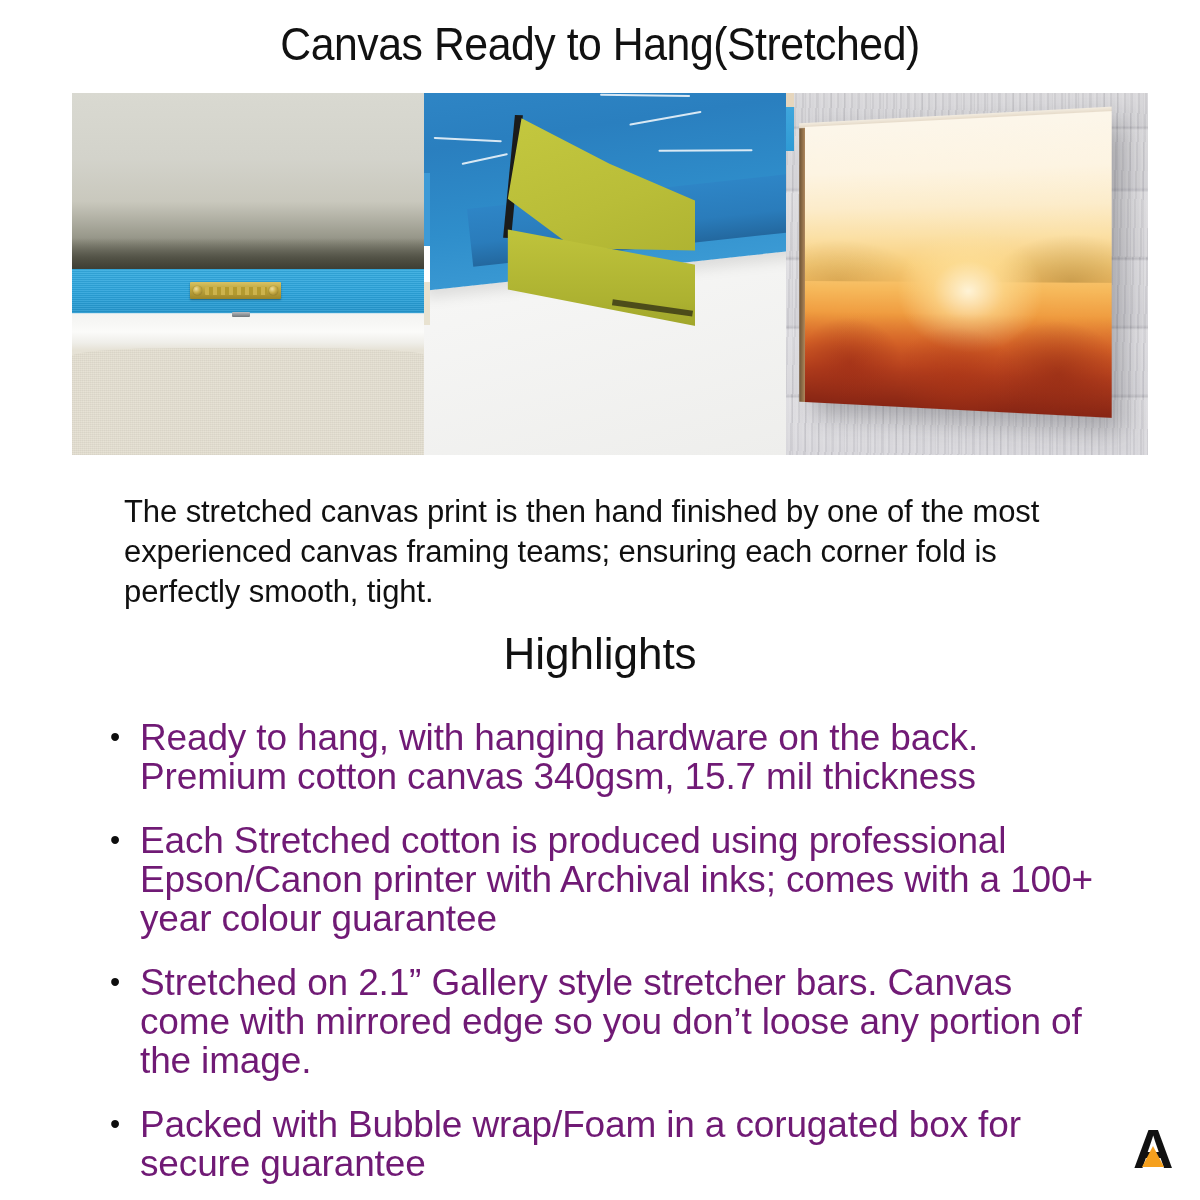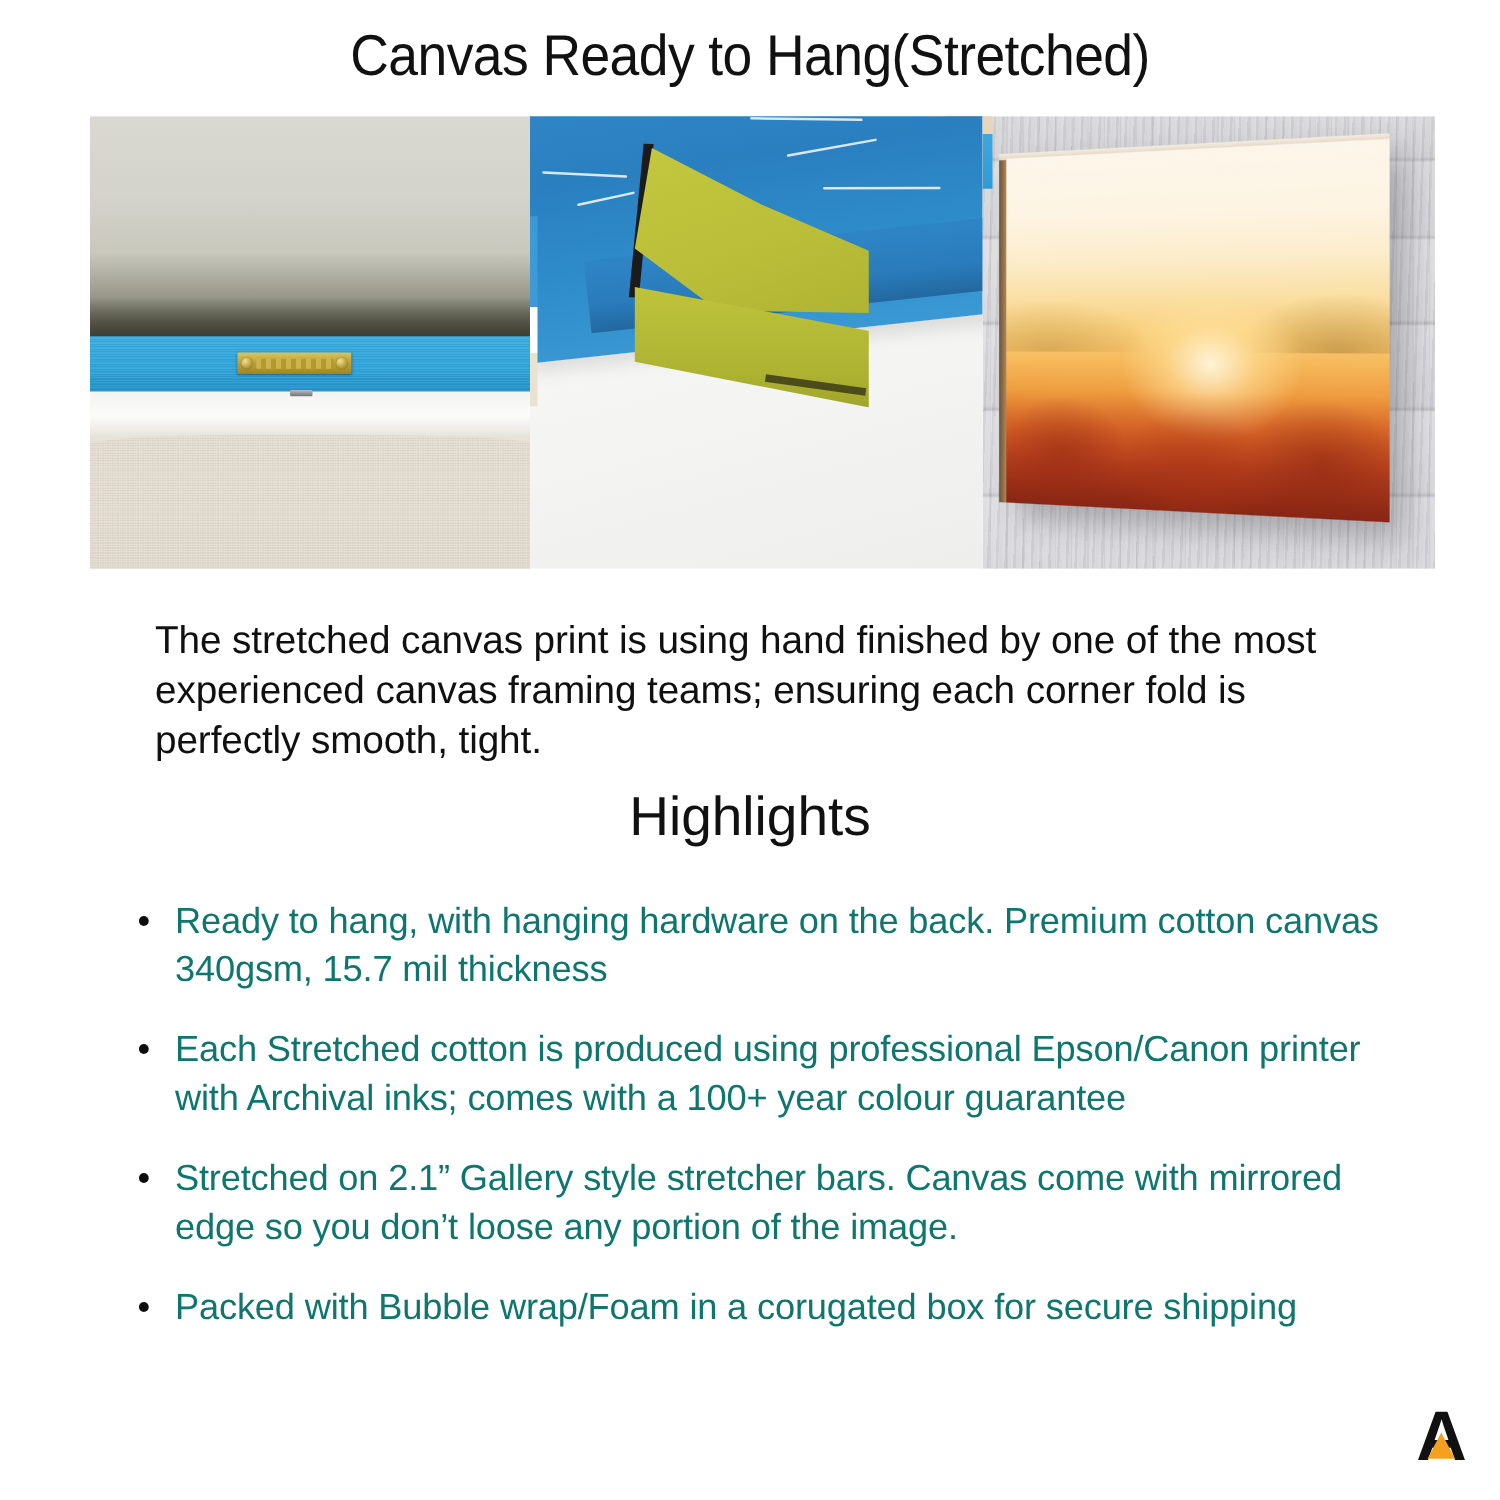--- a/index.html
+++ b/index.html
@@ -349,24 +349,24 @@
   .bullet-marker {
     flex: 0 0 auto;
     width: 30px;
     font-size: 29px;
     line-height: 39px;
     text-align: left;
     color: #0d0d0d;
   }
   .bullet-text {
     flex: 1 1 auto;
-    font-size: 29px;
+    font-size: 37px;
     line-height: 39px;
     letter-spacing: -0.15px;
-    color: #0f766e;
+    color: #701a75;
   }
 
   
   .logo {
     position: absolute;
     right: 28px;
     bottom: 20px;
     display: flex;
     align-items: baseline;
     font-weight: 700;
@@ -440,21 +440,21 @@
       <div class="p3-face">
         <div class="p3-hills"></div>
         <div class="p3-sun"></div>
         <div class="p3-foreground"></div>
       </div>
     </div>
   </div>
 
 </div>
 
-<div class="intro">The stretched canvas print is using hand finished by one of the most experienced canvas framing teams; ensuring each corner fold is perfectly smooth, tight.</div>
+<div class="intro">The stretched canvas print is then hand finished by one of the most experienced canvas framing teams; ensuring each corner fold is perfectly smooth, tight.</div>
 
 <div class="highlights-title">Highlights</div>
 
 <div class="bullets">
 
   <div class="bullet">
     <span class="bullet-marker">•</span>
     <span class="bullet-text">Ready to hang,  with hanging hardware on the back.  Premium cotton canvas 340gsm, 15.7 mil thickness</span>
   </div>
 
@@ -463,21 +463,21 @@
     <span class="bullet-text">Each Stretched cotton is produced using professional Epson/Canon printer with Archival inks; comes with a 100+ year colour guarantee</span>
   </div>
 
   <div class="bullet">
     <span class="bullet-marker">•</span>
     <span class="bullet-text">Stretched on 2.1” Gallery style stretcher bars. Canvas come with mirrored edge so you don’t loose any portion of the image.</span>
   </div>
 
   <div class="bullet">
     <span class="bullet-marker">•</span>
-    <span class="bullet-text">Packed with Bubble wrap/Foam in a corugated box for secure shipping</span>
+    <span class="bullet-text">Packed with Bubble wrap/Foam in a corugated box for secure guarantee</span>
   </div>
 
 </div>
 
 <div class="logo">
   <span class="logo-a-wrap">
     <span>A</span>
     <span class="logo-tri"></span>
   </span>
 </div>

